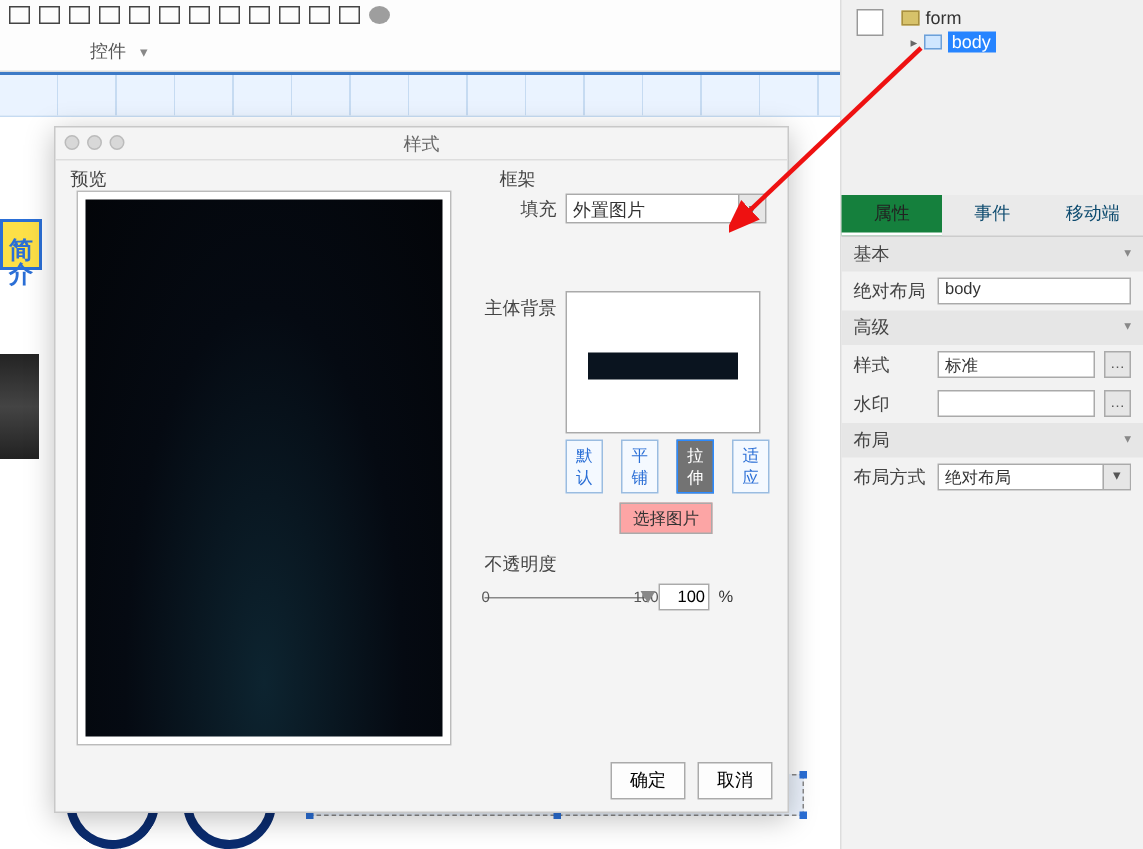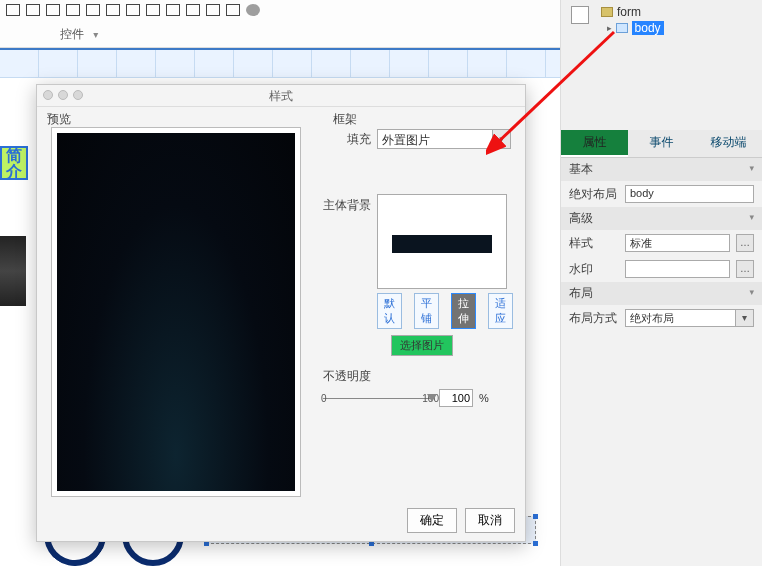--- a/index.html
+++ b/index.html
@@ -18,21 +18,21 @@
   .tree { position:absolute; top:4px; left:40px; }
   .tree-row { display:flex; align-items:center; gap:4px; height:16px; }
   .tree-icon { width:12px; height:10px; background:#d7c26a; border:1px solid #a89040; }
   .tree-icon.body { background:#cfe6ff; border:1px solid #6ca0d8; }
   .tree-chevron { font-size:9px; color:#666; }
   .tree-sel { background:#2684ff; color:#fff; padding:0 3px; }
 
   
   .canvas { position:absolute; left:0; top:48px; width:560px; height:518px; background:#fff; border-top:2px solid #3d7ac7; }
   .grid-strip { position:absolute; top:0; left:0; right:0; height:28px; background: repeating-linear-gradient(to right,#eaf3ff 0,#eaf3ff 38px,#c6dbf2 38px,#c6dbf2 39px); border-bottom:1px solid #c6dbf2; }
-  .side-title { position:absolute; top:96px; left:0; width:28px; height:34px; background:#bef264; border:2px solid #2b6fd6; color:#2b6fd6; font-size:16px; writing-mode:horizontal-tb; text-align:center; line-height:16px; padding-top:0; font-weight:bold; }
+  .side-title { position:absolute; top:96px; left:0; width:28px; height:34px; background:#fde047; border:2px solid #2b6fd6; color:#2b6fd6; font-size:16px; writing-mode:horizontal-tb; text-align:center; line-height:16px; padding-top:12px; font-weight:bold; }
   .side-img { position:absolute; top:186px; left:0; width:26px; height:70px; background:linear-gradient(#232323,#444 50%,#222); }
   .bottom-sel { position:absolute; bottom:22px; left:206px; width:330px; height:28px; border:1px dashed #888; background:#eaf1fb; }
   .bottom-sel .handle { width:5px; height:5px; background:#2b6fd6; position:absolute; }
   .donut { position:absolute; bottom:0; width:62px; height:62px; border-radius:50%; border:6px solid #0b2c6e; }
   .donut.d1 { left:44px; border-top-color:#17b36a; transform:rotate(35deg); }
   .donut.d2 { left:122px; }
 
   
   .modal { position:absolute; left:36px; top:84px; width:490px; height:458px; background:#f4f4f4; border:1px solid #c8c8c8; box-shadow:0 4px 18px rgba(0,0,0,.25); }
   .modal-header { position:relative; height:22px; border-bottom:1px solid #ddd; }
@@ -51,21 +51,21 @@
   .f-row { display:flex; align-items:center; margin-bottom:8px; }
   .f-label { width:54px; text-align:right; padding-right:6px; color:#444; }
   .f-select { flex:1; height:20px; border:1px solid #aaa; background:#fff; position:relative; font-size:12px; padding:2px 4px; }
   .f-select .sel-arrow { position:absolute; right:0; top:0; width:18px; height:100%; background:#e6e6e6; border-left:1px solid #aaa; text-align:center; line-height:18px; font-size:9px; color:#555; }
 
   .bg-box { margin-left:54px; width:130px; height:95px; border:1px solid #aaa; background:#fff; position:relative; margin-bottom:4px; }
   .bg-box .swatch { position:absolute; left:14px; top:40px; width:100px; height:18px; background:#0a141f; }
   .bg-btns { display:flex; gap:12px; margin-left:54px; margin-bottom:6px; }
   .bg-btns span { border:1px solid #9abce0; padding:2px 6px; font-size:11px; background:#f4f9ff; color:#2b6fd6; cursor:pointer; }
   .bg-btns span.sel { background:#737373; color:#fff; border-color:#2b8aff; }
-  .choose-btn { margin-left:68px; display:inline-block; border:1px solid #aaa; background:#22c55e; padding:2px 8px; font-size:11px; }
+  .choose-btn { margin-left:90px; display:inline-block; border:1px solid #aaa; background:#fca5a5; padding:2px 8px; font-size:11px; }
 
   .opacity-label { margin-top:12px; color:#444; }
   .slider-row { display:flex; align-items:center; gap:6px; margin-top:4px; }
   .slider-track { position:relative; width:110px; height:14px; }
   .slider-track::before { content:""; position:absolute; left:0; right:0; top:7px; height:1px; background:#888; }
   .slider-tick { position:absolute; top:2px; font-size:10px; color:#555; }
   .slider-tick.t0 { left:-2px; }
   .slider-tick.t100 { right:-6px; }
   .slider-thumb { position:absolute; right:-4px; top:3px; width:0; height:0; border-left:5px solid transparent; border-right:5px solid transparent; border-top:8px solid #888; }
   .opacity-input { width:34px; height:18px; border:1px solid #aaa; text-align:right; padding-right:2px; font-size:11px; }

